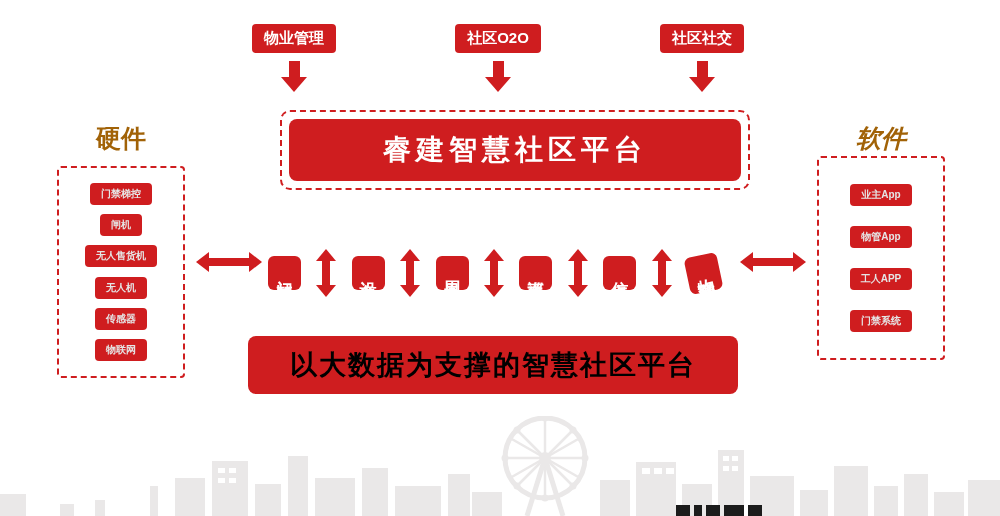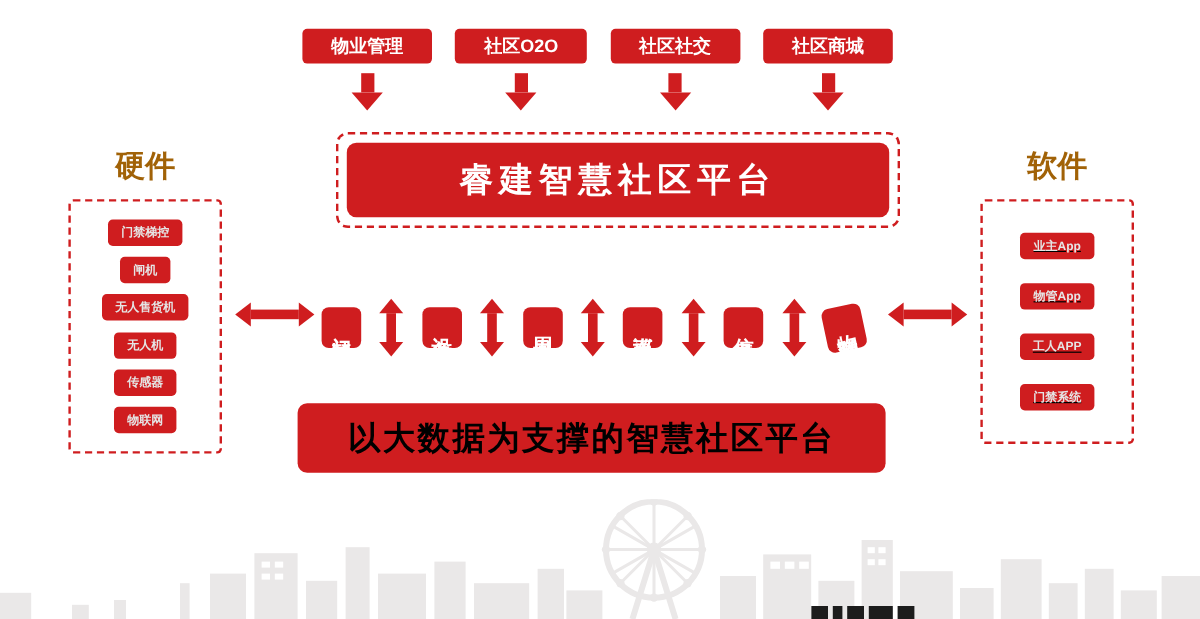--- a/index.html
+++ b/index.html
@@ -3,21 +3,21 @@
 <meta charset="utf-8">
 <style>
   html,body{margin:0;padding:0;background:#ffffff;}
   .stage{
     position:relative;width:1000px;height:516px;overflow:hidden;background:#ffffff;
     font-family:"Liberation Sans","DejaVu Sans",sans-serif;
   }
   
   .top-row{position:absolute;left:252px;top:24px;width:492px;display:flex;justify-content:space-between;}
   .top-col{display:flex;flex-direction:column;align-items:center;}
-  .top-node{background:#cf1d1f;color:#fff;font-weight:bold;font-size:15px;padding:5px 24px;border-radius:4px;white-space:nowrap;}
+  .top-node{background:#cf1d1f;color:#fff;font-weight:bold;font-size:15px;padding:5px 12px;border-radius:4px;white-space:nowrap;}
   .arrow-down{display:flex;flex-direction:column;align-items:center;margin-top:8px;}
   .ad-shaft{width:11px;height:16px;background:#cf1d1f;}
   .ad-head{width:0;height:0;border-left:13px solid transparent;border-right:13px solid transparent;border-top:15px solid #cf1d1f;}
   
   .platform-outer{position:absolute;left:280px;top:110px;width:470px;height:80px;border:2px dashed #cf1d1f;border-radius:10px;padding:7px;box-sizing:border-box;}
   .platform-inner{width:100%;height:100%;background:#cf1d1f;border-radius:8px;color:#fff;font-size:28px;font-weight:bold;display:flex;align-items:center;justify-content:center;letter-spacing:5px;}
   
   .systems-row{position:absolute;left:268px;top:203px;width:452px;height:140px;display:flex;align-items:center;justify-content:space-between;}
   .sys{background:#cf1d1f;color:#fff;writing-mode:vertical-rl;text-orientation:upright;font-size:17px;font-weight:bold;padding:11px 8px;border-radius:6px;letter-spacing:3px;line-height:1;}
   .tilt{transform:rotate(-12deg);}
@@ -59,45 +59,38 @@
           <div class="ad-head"></div>
         </div>
     </div>
     <div class="top-col">
       <div class="top-node">社区社交</div>
       <div class="arrow-down">
           <div class="ad-shaft"></div>
           <div class="ad-head"></div>
         </div>
     </div>
-    <div class="top-col">
-      <div class="top-node">社区商城</div>
-      <div class="arrow-down">
-          <div class="ad-shaft"></div>
-          <div class="ad-head"></div>
-        </div>
-    </div>
   </div>
 
   <div class="platform-outer">
     <div class="platform-inner">睿建智慧社区平台</div>
   </div>
 
   <div class="side-title" style="left:57px;top:122px;width:128px;">硬件</div>
   <div class="side-box" style="left:57px;top:166px;width:128px;height:212px;">
     <div class="pill">门禁梯控</div>
     <div class="pill">闸机</div>
     <div class="pill">无人售货机</div>
     <div class="pill">无人机</div>
     <div class="pill">传感器</div>
     <div class="pill">物联网</div>
   </div>
 
-  <div class="side-title" style="left:817px;top:122px;width:128px;">软件</div>
-  <div class="side-box" style="left:817px;top:166px;width:128px;height:204px;text-decoration:underline;">
+  <div class="side-title" style="left:817px;top:122px;width:128px;font-style:italic;">软件</div>
+  <div class="side-box" style="left:817px;top:156px;width:128px;height:204px;">
     <div class="pill">业主App</div>
     <div class="pill">物管App</div>
     <div class="pill">工人APP</div>
     <div class="pill">门禁系统</div>
   </div>
 
   <div class="harrow" style="left:196px;top:252px;">
     <div class="ha-left"></div>
       <div class="ha-shaft"></div>
       <div class="ha-right"></div>

